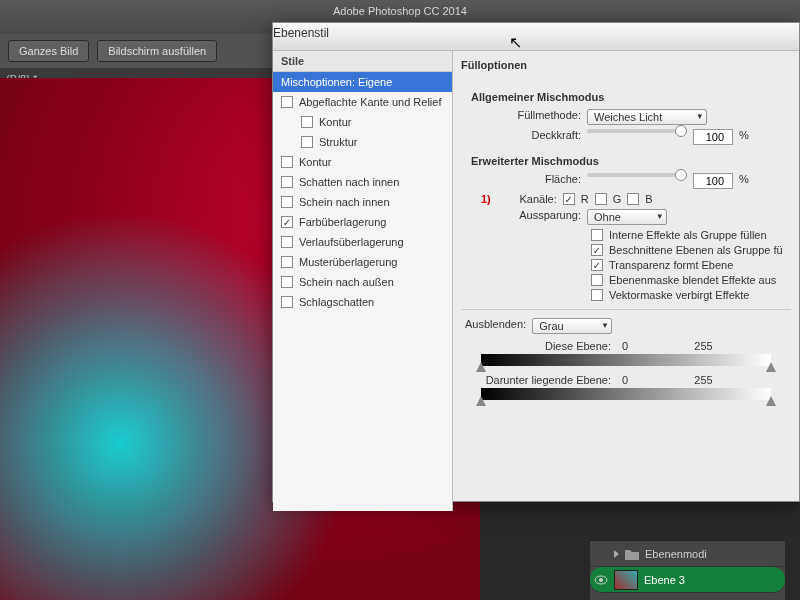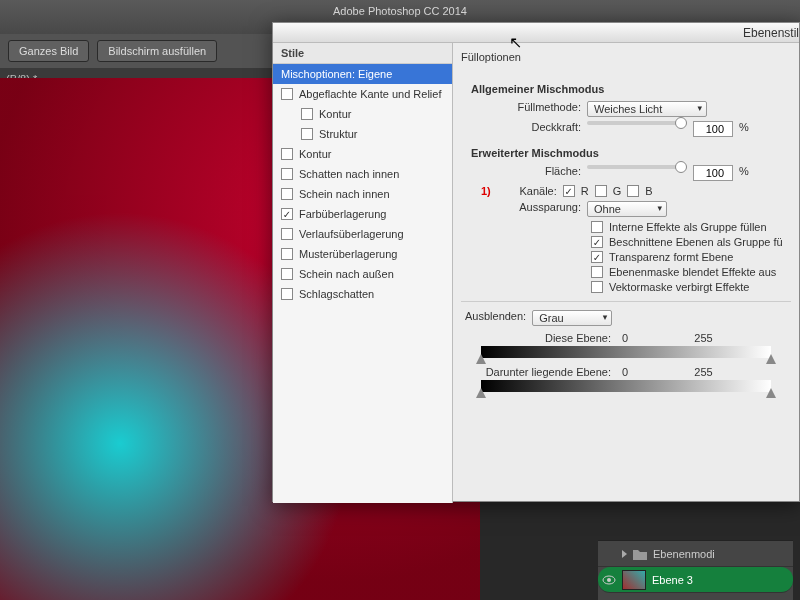--- a/index.html
+++ b/index.html
@@ -12,41 +12,41 @@
 
 .tab-strip { height: 22px; background: #3a3a3a; color: #bbb; padding: 2px 6px; font-size: 11px; line-height: 18px; }
 
 .canvas-area { position: absolute; top: 78px; left: 0; right: 0; bottom: 0; background: #282828; overflow: hidden; }
 .canvas-image { width: 480px; height: 522px; background:
   radial-gradient(circle at 25% 70%, rgba(0,255,255,0.8), transparent 45%),
   radial-gradient(circle at 70% 30%, rgba(255,0,60,0.6), rgba(120,0,20,0.95) 70%),
   linear-gradient(rgba(140,0,30,0.9), rgba(60,0,15,0.95));
   position: relative; }
 
-.layers-panel { position: absolute; right: 7px; bottom: 0; width: 195px; height: 60px; background: #454545; border-top: 1px solid #222; }
+.layers-panel { position: absolute; right: 15px; bottom: 0; width: 195px; height: 60px; background: #454545; border-top: 1px solid #222; }
 .layer-row { display: flex; align-items: center; height: 26px; padding: 0 4px; gap: 6px; color: #ccc; border-bottom: 1px solid #333; }
 .eye-icon { width: 14px; height: 14px; display:inline-flex; align-items:center; justify-content:center; }
 .folder-icon { width: 14px; height: 12px; }
 .layer-thumb { width: 24px; height: 20px; background: linear-gradient(45deg,#a03030,#3aa); border:1px solid #222; }
 .disclosure { width:0;height:0;border-top:4px solid transparent;border-bottom:4px solid transparent;border-left:5px solid #aaa; }
 
 .dialog { position: absolute; top: 22px; left: 272px; width: 528px; height: 480px; background: #ececec; border: 1px solid #888; box-shadow: 0 4px 20px rgba(0,0,0,0.5); }
-.dialog-title { height: 20px; background: linear-gradient(#fafafa,#dcdcdc); text-align: right; line-height: 20px; font-size: 12px; color: #333; border-bottom:1px solid #bbb; }
+.dialog-title { height: 28px; background: linear-gradient(#fafafa,#dcdcdc); text-align: left; line-height: 20px; font-size: 12px; color: #333; border-bottom:1px solid #bbb; }
 .dialog-body { display: flex; height: 460px; }
 
 .styles-col { width: 180px; border-right: 1px solid #bbb; background: #f5f5f5; }
 .styles-header { padding: 4px 8px; font-weight: bold; background: #e8e8e8; border-bottom:1px solid #ccc; color:#444; }
 .style-item { padding: 4px 8px; display: flex; align-items: center; gap: 6px; cursor: pointer; color:#333; }
 .style-item.selected { background: #3875d7; color: #fff; }
 .style-item.sub { padding-left: 28px; }
 .cb { width: 12px; height: 12px; border: 1px solid #888; background: #fff; display:inline-flex; align-items:center; justify-content:center; font-size:10px; color:#333; }
 .cb.checked::after { content:"✓"; }
 
 .options-col { flex: 1; padding: 8px 8px; overflow: hidden; color:#333; position:relative; }
-.section-title { font-weight: normal; margin-bottom: 20px; }
+.section-title { font-weight: bold; margin-bottom: 20px; }
 .sub-title { font-weight: bold; margin: 2px 0 6px 10px; }
 .field-row { display: flex; align-items: flex-start; gap: 6px; margin: 4px 0 4px 20px; }
 .field-label { width: 100px; text-align: right; }
 .select { background: linear-gradient(#fff,#e8e8e8); border: 1px solid #999; border-radius: 2px; padding: 1px 18px 1px 6px; position: relative; min-width: 80px; display:inline-block; }
 .select::after { content:"▾"; position:absolute; right:4px; top:1px; font-size:9px; }
 .slider-track { width: 100px; height: 4px; background: #ccc; border-radius: 2px; position: relative; }
 .slider-thumb { position: absolute; right: 0; top: -4px; width: 12px; height: 12px; background: #fff; border: 1px solid #888; border-radius: 50%; }
 .num-input { width: 40px; border: 1px solid #999; background: #fff; padding: 1px 8px; text-align: right; }
 .annotation { color: #d00; font-weight: bold; margin-right:4px; }
 .opt-cb { display: flex; align-items: center; gap: 6px; margin: 3px 0 3px 20px; }

